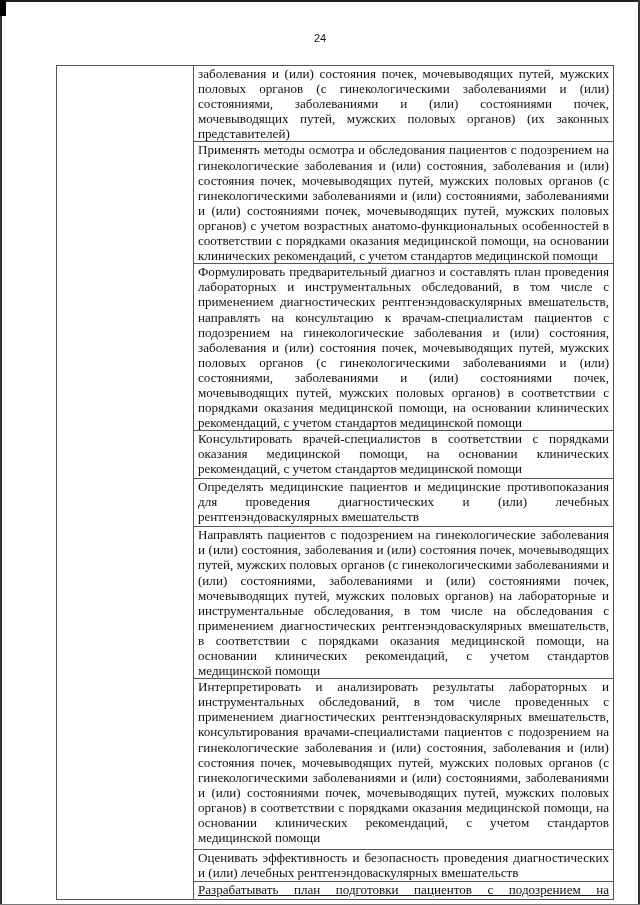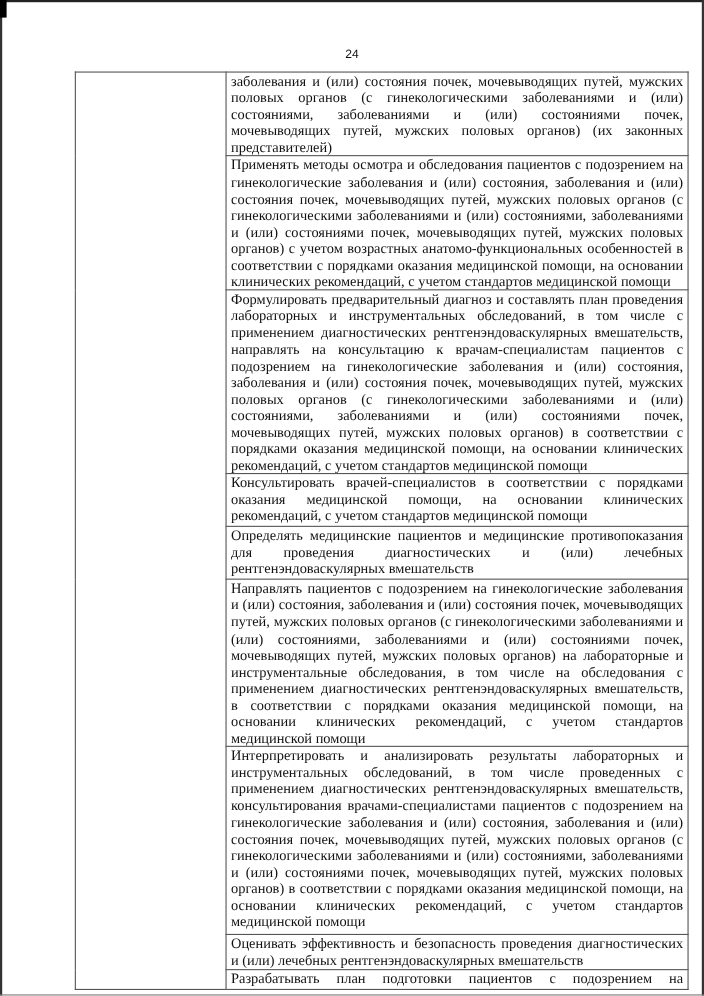--- a/index.html
+++ b/index.html
@@ -40,31 +40,31 @@
     background: #333;
   }
   .scan-edge-bottom {
     position: absolute;
     left: 0; bottom: 0;
     width: 640px; height: 1px;
     background: #777;
   }
   .page-number {
     position: absolute;
-    top: 44px;
+    top: 32px;
     left: 0;
     width: 640px;
     text-align: center;
     font-family: "Liberation Sans", "DejaVu Sans", sans-serif;
     font-size: 11px;
     color: #111;
   }
   .doc-table {
     position: absolute;
-    left: 68px;
+    left: 56px;
     top: 65px;
     width: 557px;
     border-collapse: collapse;
     table-layout: fixed;
     border-radius: 25px;
   }
   .doc-table td {
     border: 1px solid #555;
     padding: 0 4px 0 4px;
     vertical-align: top;
@@ -74,20 +74,21 @@
   .doc-table td.left-col {
     width: 129px;
     padding: 0;
   }
   .doc-table td.right-col {
     text-align: justify;
     text-align-last: left;
   }
   .doc-table td.right-col.last-justify {
     text-align-last: justify;
+    text-decoration: underline;
   }
 </style>
 </head>
 <body>
 
 <div class="scan-edge-top"></div>
 <div class="scan-edge-left"></div>
 <div class="scan-edge-corner"></div>
 <div class="scan-edge-right"></div>
 <div class="scan-edge-bottom"></div>

